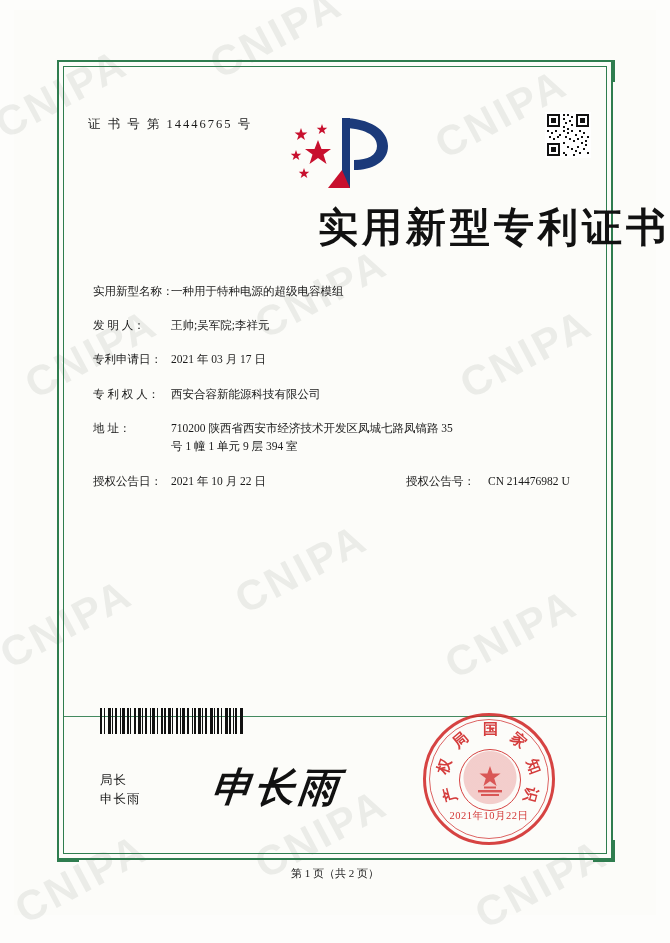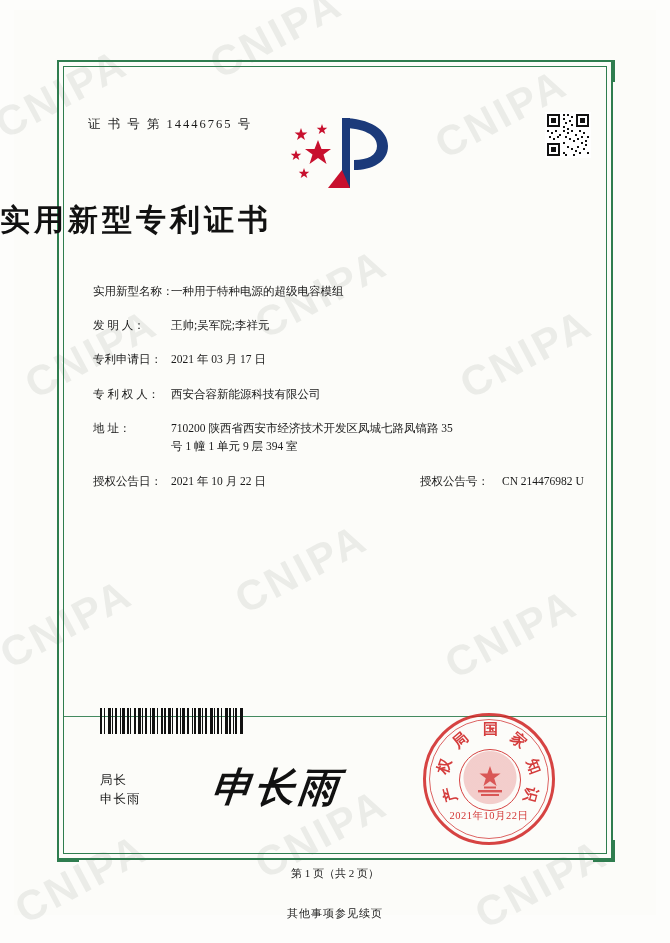--- a/index.html
+++ b/index.html
@@ -111,22 +111,22 @@
   .qr {
     position: absolute;
     left: 545px; top: 112px;
     width: 46px; height: 46px;
   }
 
   .title {
     position: absolute;
     left: 0; top: 200px;
     width: 670px;
-    text-align: left;
-    font-size: 30px;
+    text-align: right;
+    font-size: 40px;
     font-weight: 700;
     letter-spacing: 4px;
     color: #111;
     font-family: "DejaVu Serif", "Liberation Serif", serif;
   }
 
   
   .fields {
     position: absolute;
     left: 93px; top: 283px;
@@ -144,21 +144,21 @@
     width: 78px;
     flex: 0 0 78px;
     letter-spacing: 0px;
     white-space: nowrap;
   }
   .row .val {
     flex: 1;
     white-space: pre-line;
   }
   .row.two .val-a { width: 235px; flex: 0 0 235px; }
-  .row.two .lbl-b { width: 82px; flex: 0 0 82px; white-space: nowrap; margin-left: 14px; }
+  .row.two .lbl-b { width: 82px; flex: 0 0 82px; white-space: nowrap; }
 
   .addr-val { line-height: 1.55; }
 
   
   .body-text {
     position: absolute;
     left: 93px; top: 572px;
     width: 488px;
     font-size: 11.5px;
     line-height: 1.85;
@@ -510,14 +510,13 @@
     <div class="seal-char" style="left:88px; top:18px; transform:rotate(40deg);">家</div>
     <div class="seal-char" style="left:103px;top:44px; transform:rotate(70deg);">知</div>
     <div class="seal-char" style="left:100px;top:72px; transform:rotate(105deg);">识</div>
     <div class="seal-char" style="left:20px; top:72px; transform:rotate(-105deg);">产</div>
     <div class="seal-char" style="left:14px; top:44px; transform:rotate(-70deg);">权</div>
     <div class="seal-char" style="left:30px; top:18px; transform:rotate(-40deg);">局</div>
     <div class="seal-date">2021年10月22日</div>
   </div>
 
   <div class="page-num">第 1 页（共 2 页）</div>
-  <div class="footer-note">其他事项参见续页</div>
 </div>
 
 </body></html>

